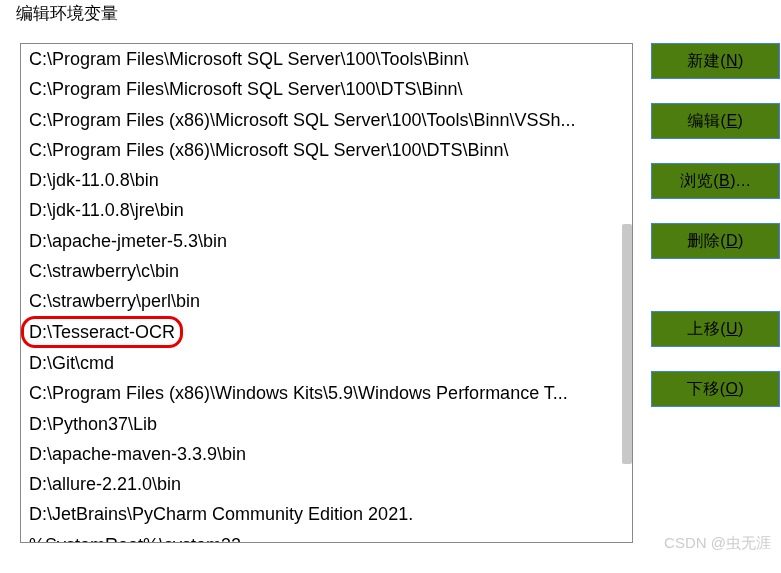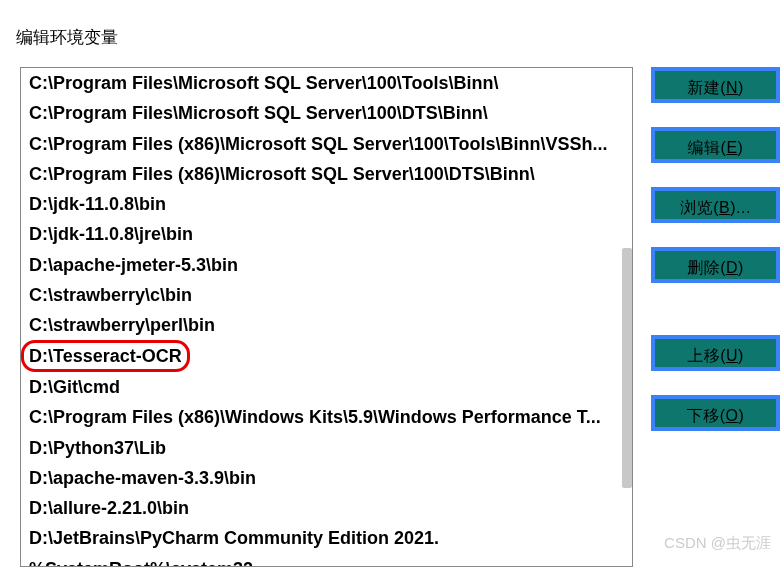--- a/index.html
+++ b/index.html
@@ -11,40 +11,39 @@
       font-family: "Microsoft YaHei", "Segoe UI", sans-serif;
       background: #ffffff;
       width: 781px;
       height: 573px;
       overflow: hidden;
       position: relative;
     }
     .dialog-title {
       font-size: 17px;
       color: #000;
-      padding: 26px 16px 18px 16px;
+      padding: 2px 16px 18px 16px;
     }
     .content-area {
       display: flex;
       padding: 0 0 0 20px;
       gap: 18px;
     }
     .list-container {
       width: 613px;
       height: 500px;
       border: 1px solid #888;
       position: relative;
       overflow: hidden;
     }
     .list-inner {
       width: 100%;
       height: 100%;
       overflow: hidden;
       position: relative;
-      font-weight: bold;
     }
     .list-scroll {
       width: calc(100% - 10px);
       height: 100%;
       overflow: hidden;
     }
     .list-item {
       font-size: 18px;
       color: #000;
       padding: 3px 8px 3px 8px;
@@ -71,22 +70,22 @@
       border-radius: 2px;
     }
     .buttons-column {
       display: flex;
       flex-direction: column;
       gap: 0;
       width: 129px;
     }
     .btn {
       height: 36px;
-      border: 4px solid #3b82f6;
-      background: #0f766e;
+      border: 1px solid #3b82f6;
+      background: #4d7c0f;
       font-size: 16px;
       color: #000;
       cursor: pointer;
       text-align: center;
       line-height: 34px;
       letter-spacing: 0.5px;
     }
     .btn u {
       text-decoration: underline;
     }

